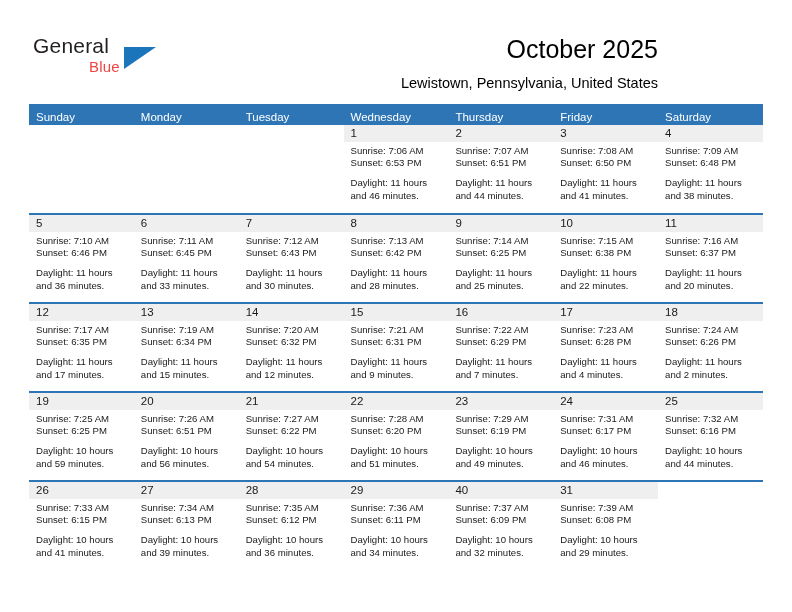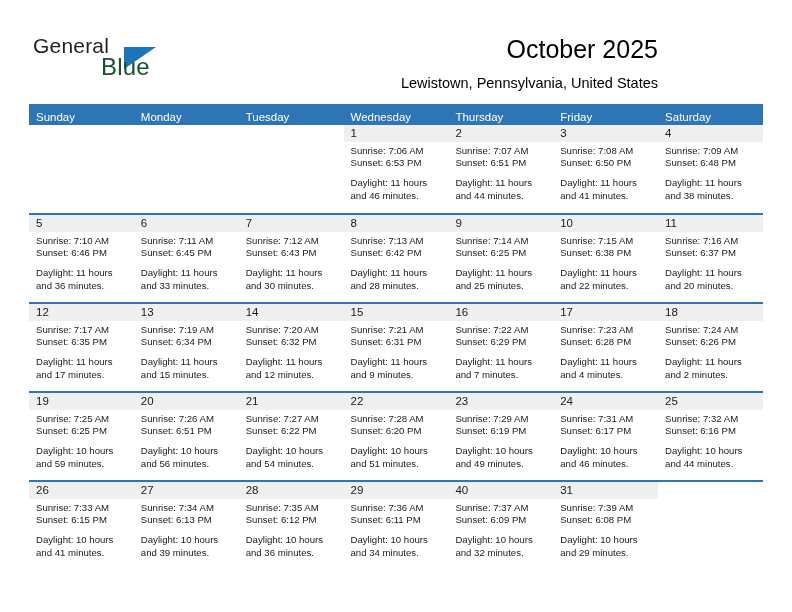--- a/index.html
+++ b/index.html
@@ -42,25 +42,24 @@
     top: 0;
     font-size: 21px;
     letter-spacing: 0.2px;
     color: #231f20;
     line-height: 24px;
   }
   .logo-blue {
     position: absolute;
     left: 56px;
     top: 21px;
-    font-size: 24px;
+    font-size: 15px;
     letter-spacing: 0.2px;
-    color: #14532d;
+    color: #ef4444;
     line-height: 24px;
-    margin-left: 12px;
   }
   .logo-triangle {
     position: absolute;
     left: 91px;
     top: 13px;
     width: 0;
     height: 0;
     border-left: 32px solid #1b75bb;
     border-bottom: 22px solid transparent;
   }

